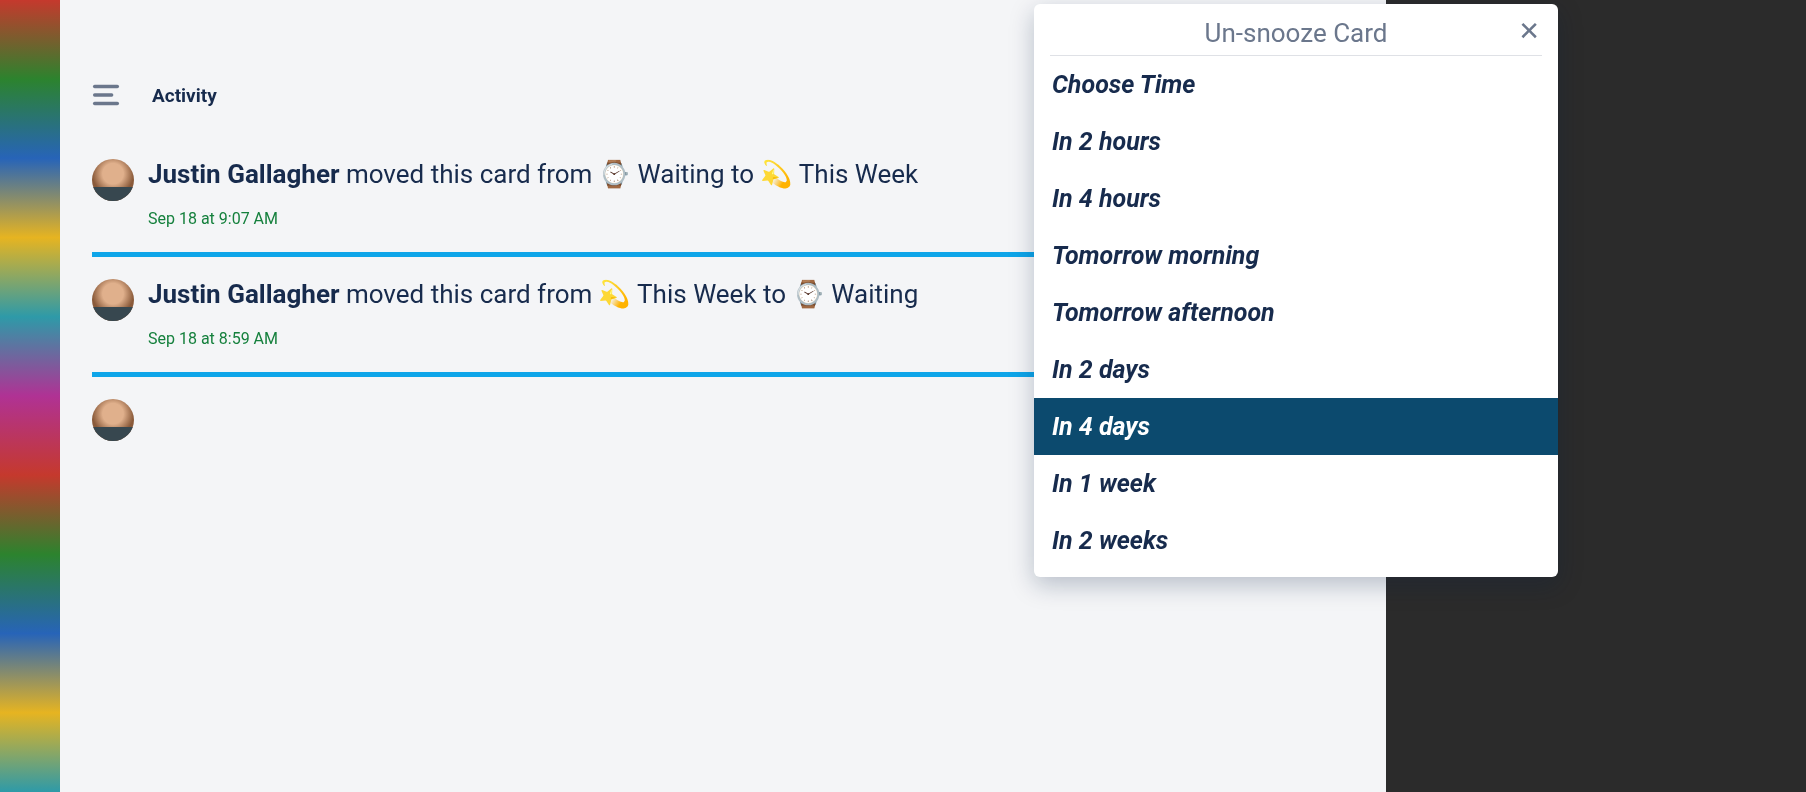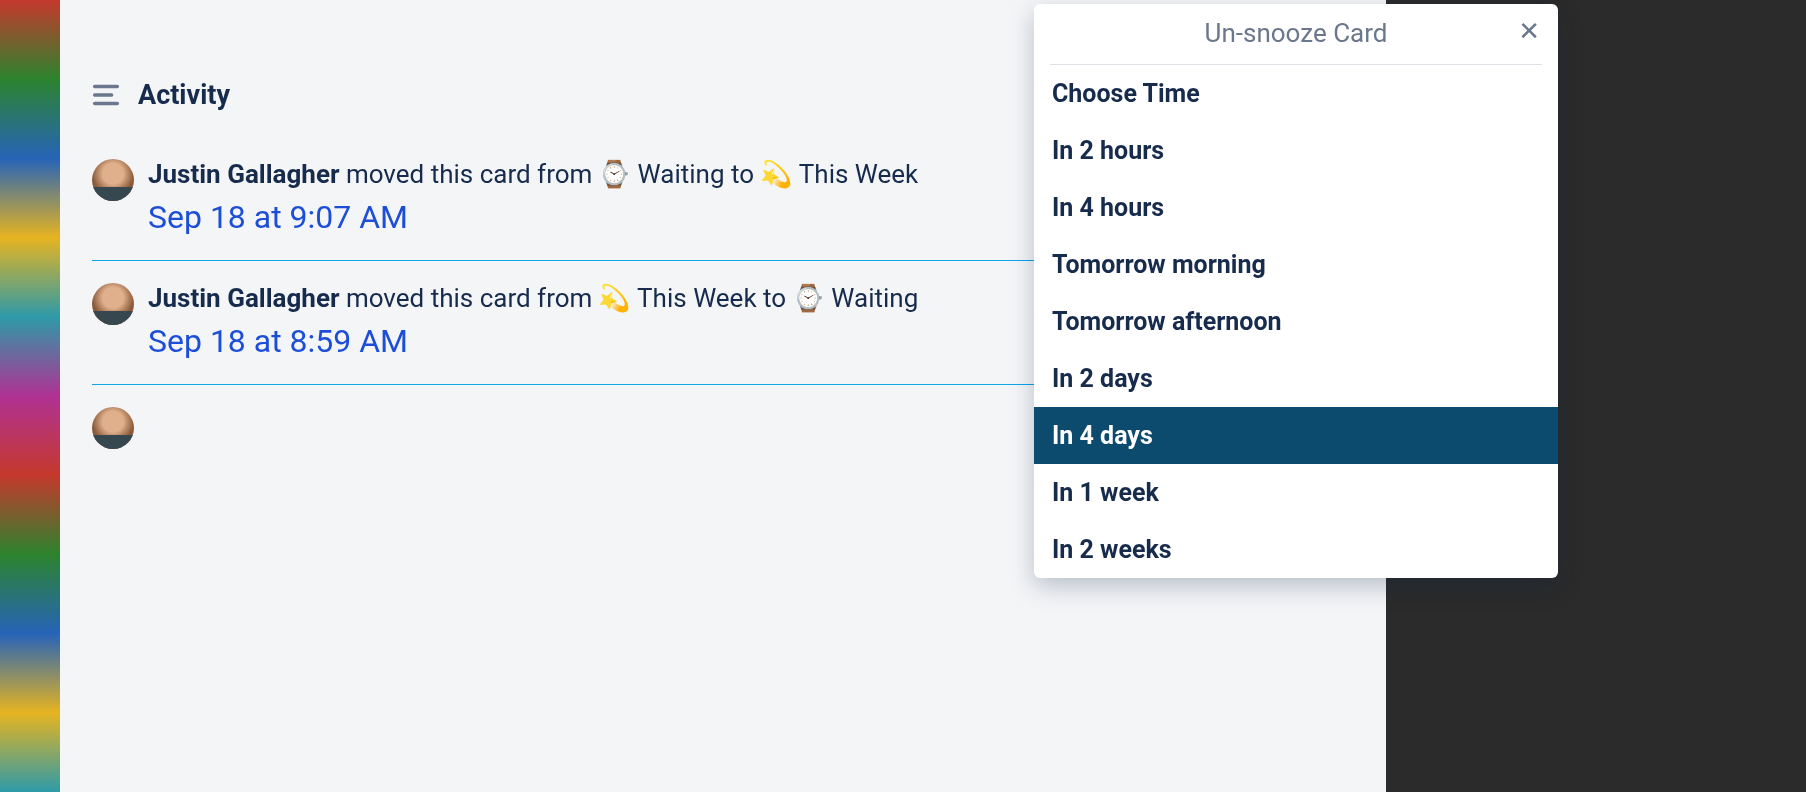--- a/index.html
+++ b/index.html
@@ -36,42 +36,42 @@
     display: flex;
     align-items: center;
     padding: 65px 20px 14px 10px;
   }
   .activity-icon {
     width: 36px; height: 36px;
     color: #6b778c;
     display:flex; align-items:center; justify-content:center;
   }
   .activity-title {
-    font-size: 27px;
+    font-size: 19px;
     font-weight: 700;
     color: #172b4d;
-    margin-left: 14px;
+    margin-left: 28px;
     flex: 1;
   }
   .hide-details {
     font-size: 26px;
     color: #6b778c;
     text-decoration: underline;
     cursor: pointer;
   }
 
   .activity-list {
     padding: 10px 24px 0 14px;
   }
 
   .activity-item {
     display: flex;
     align-items: flex-start;
     padding: 22px 0 24px 0;
-    border-bottom: 1px solid #0ea5e9;
+    border-bottom: 5px solid #0ea5e9;
   }
   .activity-item.last { border-bottom: none; }
   .avatar {
     width: 42px; height: 42px;
     border-radius: 50%;
     background: radial-gradient(circle at 50% 35%, #e0b08c 30%, #8a5a3a 60%);
     flex-shrink: 0;
     margin-right: 14px;
     position: relative;
     overflow:hidden;
@@ -81,61 +81,61 @@
     position:absolute; left:0; right:0; bottom:0; height:14px;
     background:#37474f;
   }
   .activity-body { flex:1; }
   .activity-line {
     font-size: 26px;
     color:#172b4d;
   }
   .activity-line .name { font-weight: 700; }
   .activity-sub {
-    font-size: 32px;
-    color:#1d4ed8;
-    margin-top: 9px;
+    font-size: 16px;
+    color:#15803d;
+    margin-top: 20px;
   }
   .activity-inline-time { color:#6b778c; font-size:26px; margin-left:6px;}
 
   
   .popup {
     position: absolute;
     right: 248px;
     top: 4px;
     width: 524px;
     background: #ffffff;
     border-radius: 6px;
     box-shadow: 0 8px 24px rgba(9,30,66,0.25);
     z-index: 10;
     overflow: hidden;
   }
   .popup-header-inner{
     border-bottom:1px solid #dfe1e6;
     margin:0 16px;
     display:flex;
     justify-content:center;
-    padding:14px 0 16px;
+    padding:14px 0 7px;
     position:relative;
   }
   .popup-title {
     font-size: 26px;
     color:#6b778c;
     text-align:center;
   }
   .popup-close {
     position:absolute;
     right: 2px;
     top: 14px;
     font-size: 26px;
     color:#6b778c;
     cursor:pointer;
     line-height:1;
   }
-  .popup-list { padding-bottom: 0;}
+  .popup-list { padding-bottom: 8px; font-style: italic;}
   .popup-item {
     font-size: 25px;
     font-weight: 700;
     color:#172b4d;
     padding: 14px 18px;
     cursor:pointer;
   }
   .popup-item.header-item { cursor:default; }
   .popup-item.selected {
     background:#0c4a6e;

